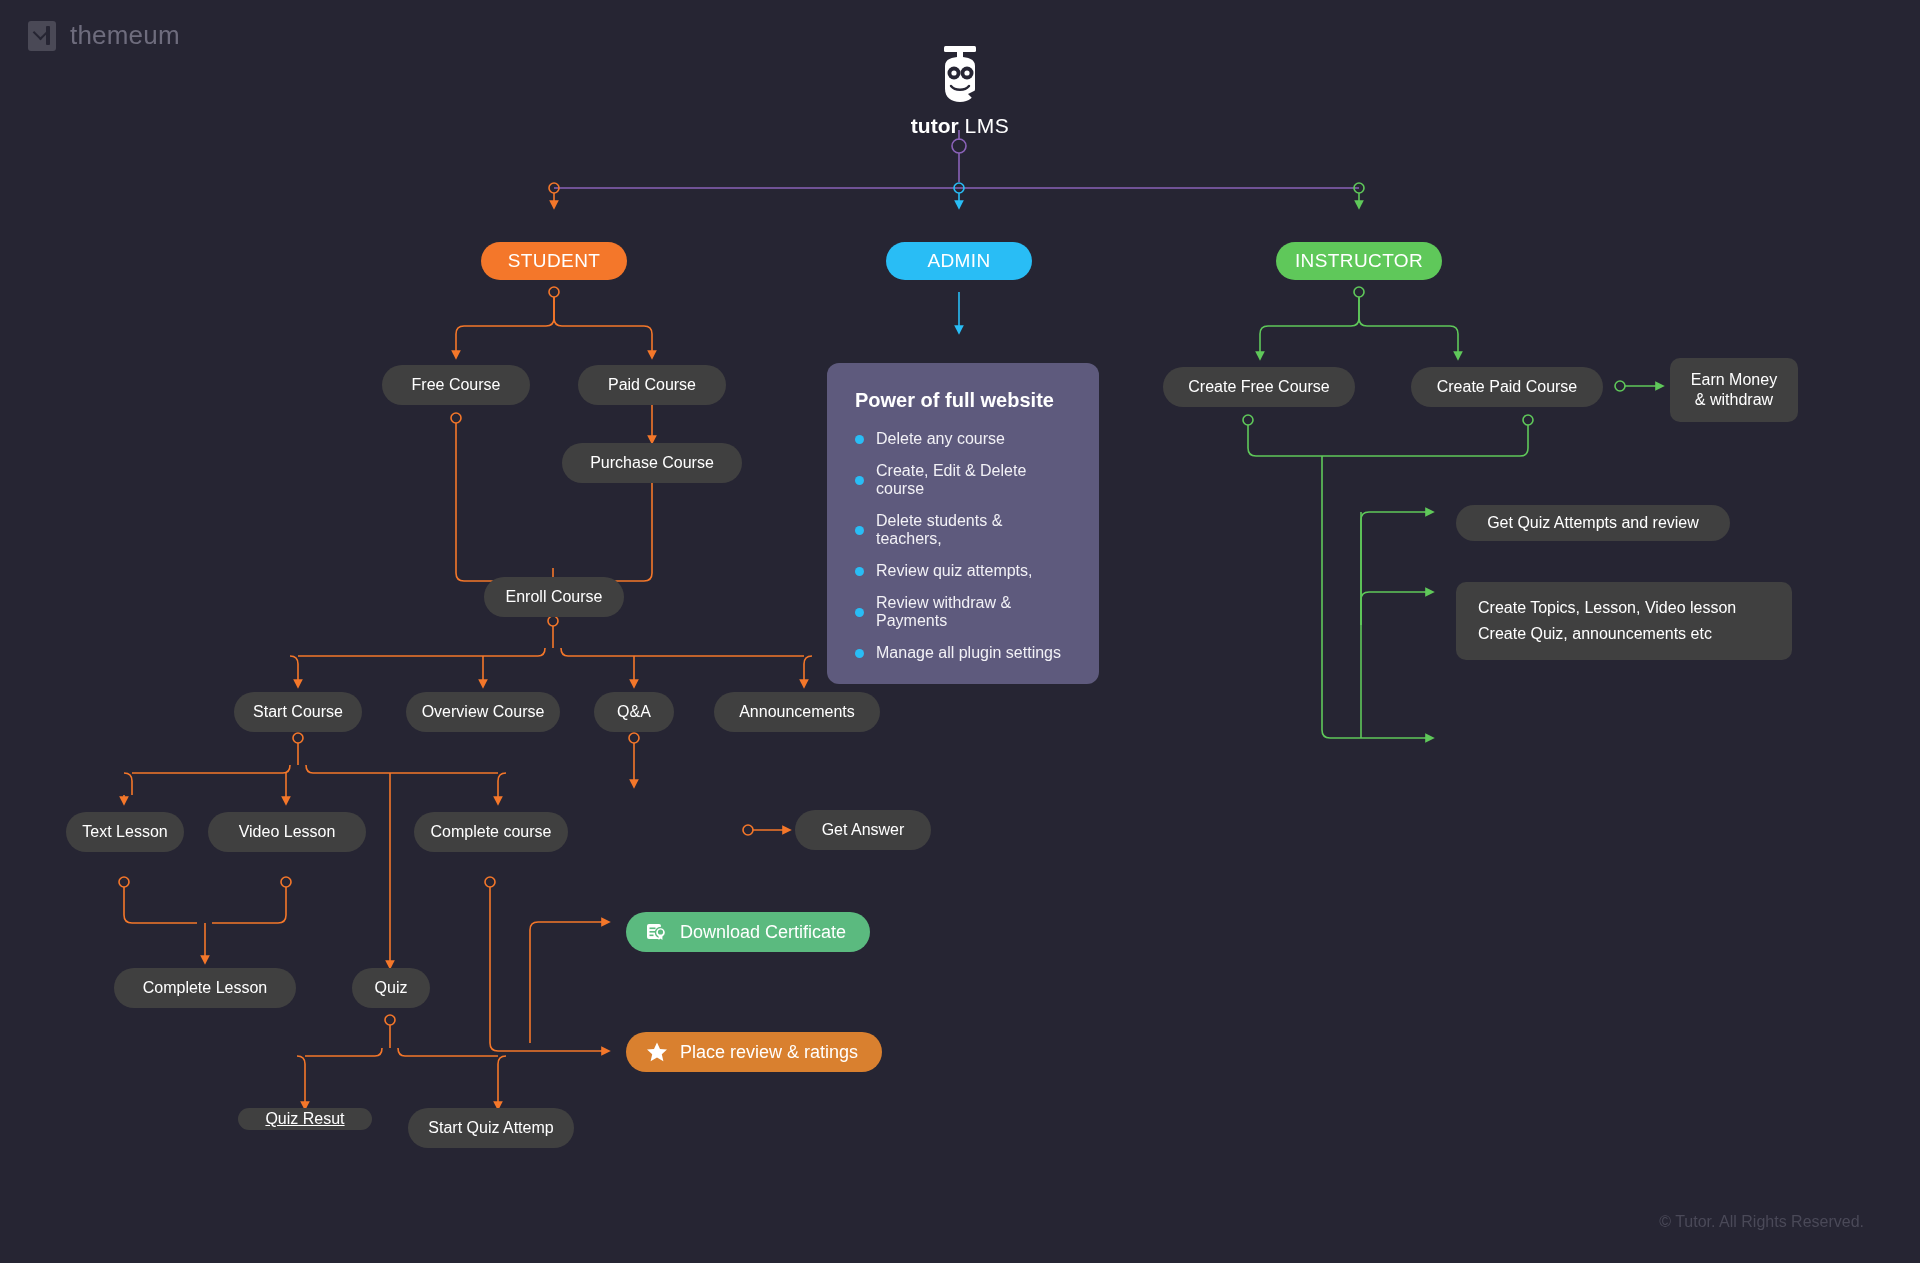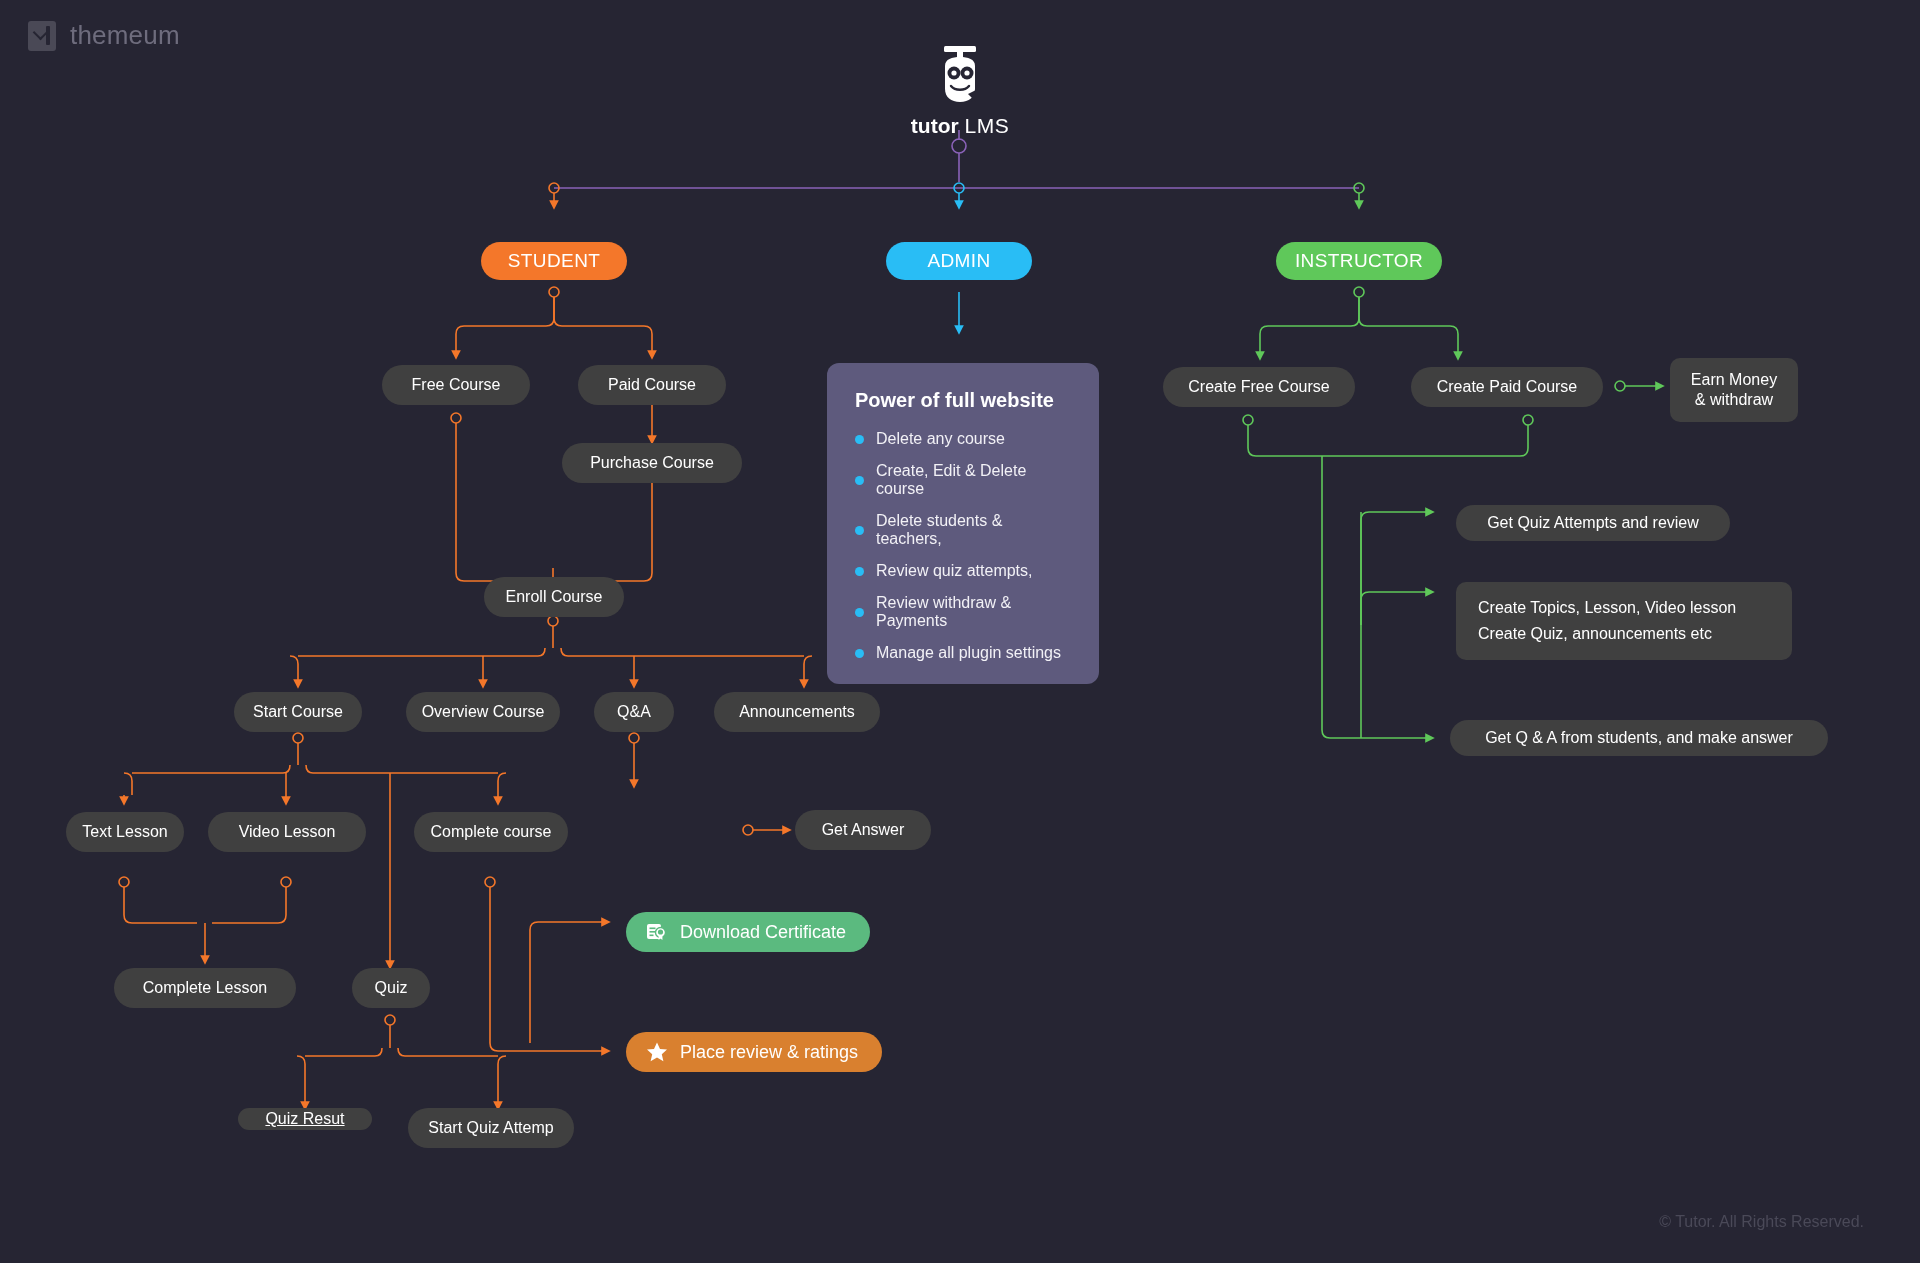--- a/index.html
+++ b/index.html
@@ -329,17 +329,16 @@
 
   <div class="node multi" style="left:1456px; top:582px; width:336px; height:78px; text-align:left; justify-content:flex-start; padding:0 22px;">
     <div>
       <div style="margin-bottom:6px;">Create Topics, Lesson, Video lesson</div>
       <div>Create Quiz, announcements etc</div>
     </div>
   </div>
 
   <div class="node" style="left:1456px; top:505px; width:274px; height:36px;">Get Quiz Attempts and review</div>
 
-  <div class="node" style="left:1450px; top:720px; width:378px; height:36px;">Get Q &amp; A from students, and make answer</div>
 
   <div class="footer">© Tutor. All Rights Reserved.</div>
 
 </div>
 
 </body></html>

